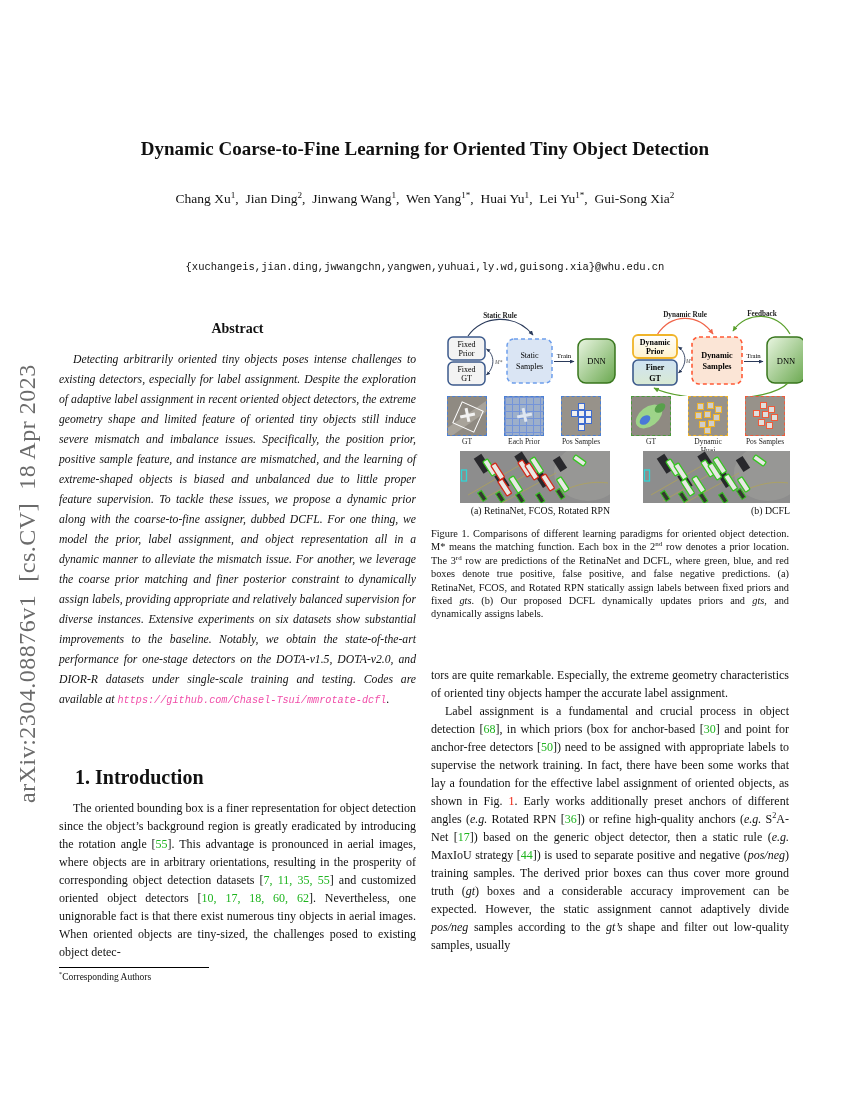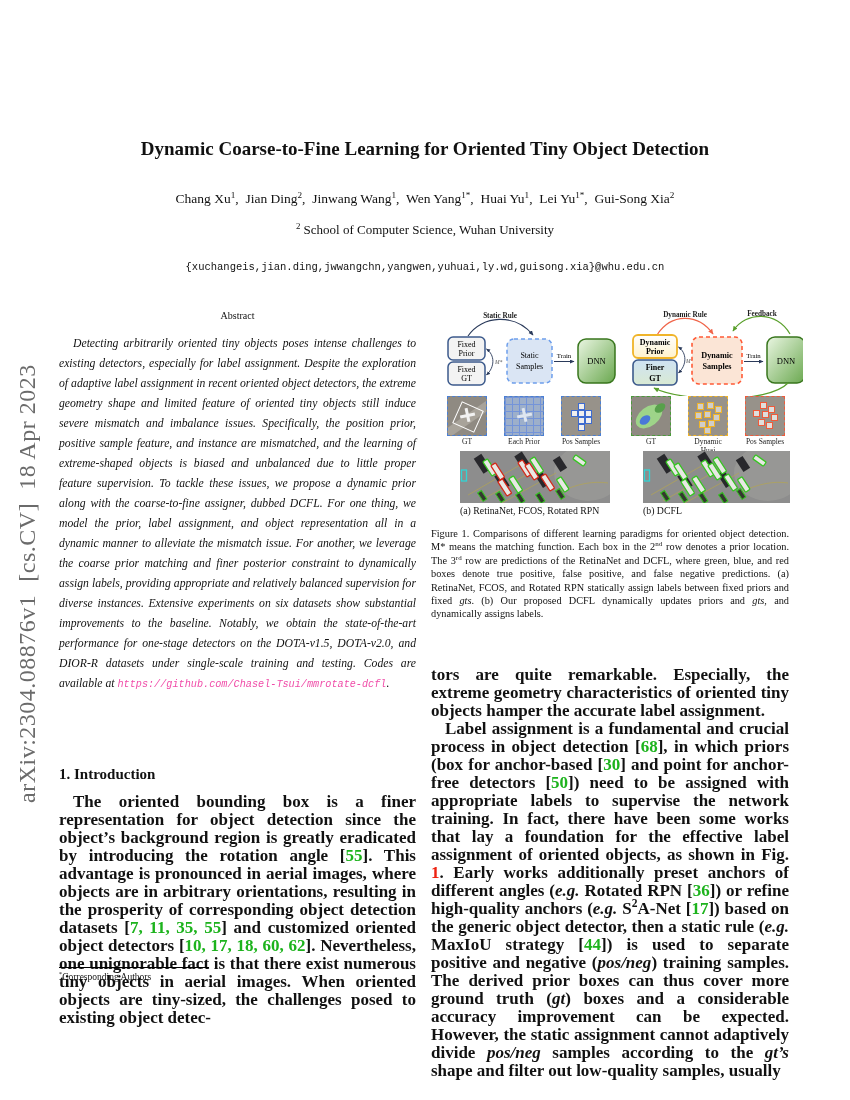--- a/index.html
+++ b/index.html
@@ -15,25 +15,25 @@
   
   .page-title{position:absolute;top:138px;left:0;width:100%;text-align:center;
               font-size:19px;font-weight:bold;margin:0;}
   .authors{position:absolute;top:191px;left:0;width:100%;text-align:center;font-size:13.5px;}
   .affils{position:absolute;top:219px;left:0;width:100%;text-align:center;font-size:13px;line-height:21px;}
   .emails{position:absolute;top:261px;left:0;width:100%;text-align:center;
           font-family:"Liberation Mono",monospace;font-size:10.5px;letter-spacing:0;}
 
   
   .abstract-block{position:absolute;left:59px;top:310px;width:357px;}
-  .abstract-heading{text-align:center;font-size:10px;font-weight:normal;margin:0 0 13px 0;}
+  .abstract-heading{text-align:center;font-size:14px;font-weight:bold;margin:11px 0 13px 0;}
   .abstract-body{font-size:11.7px;font-style:italic;line-height:20px;text-align:justify;text-indent:14px;}
   .intro-block{position:absolute;left:59px;top:766px;width:357px;}
-  .section-heading{font-size:15px;font-weight:bold;margin:0 0 10px 0;}
-  .body-para{font-size:17px;line-height:18px;text-align:justify;margin:0;font-weight:bold;}
+  .section-heading{font-size:20px;font-weight:bold;margin:0 0 10px 16px;}
+  .body-para{font-size:12px;line-height:18px;text-align:justify;margin:0;}
   .indent{text-indent:14px;}
   .footnote{position:absolute;left:59px;top:967px;width:357px;font-size:9.5px;}
   .footnote-rule{width:150px;border:0;border-top:1px solid #000;margin:0 0 4px 0;}
 
   .figure-block{position:absolute;left:445px;top:308px;width:358px;height:216px;}
   .fig-caption{position:absolute;left:431px;top:527px;width:358px;
                font-size:10.3px;line-height:13.4px;text-align:justify;}
   .right-body{position:absolute;left:431px;top:666px;width:358px;}
   .right-body p{margin:0;}
 
@@ -70,33 +70,32 @@
   .cell.cy{border:1.3px solid #f0b429;background:rgba(255,255,255,.55);}
   .cell.cr{border:1.3px solid #f05a3a;background:rgba(255,255,255,.7);}
   .ellipse-big{position:absolute;left:2px;top:10px;width:30px;height:19px;border-radius:50%;
                background:#9ed489;transform:rotate(-38deg);}
   .ellipse-blue{position:absolute;left:7px;top:19px;width:12px;height:8px;border-radius:50%;
                 background:#4a78d8;transform:rotate(-38deg);}
   .ellipse-g2{position:absolute;left:22px;top:7px;width:12px;height:8px;border-radius:50%;
               background:#57a04b;transform:rotate(-38deg);}
   .fig-preds{position:relative;height:54px;margin-top:2px;}
   .fig-subcaps{position:relative;height:15px;}
-  .subcap{position:absolute;text-align:left;font-size:9.8px;color:#111;}
+  .subcap{position:absolute;text-align:right;font-size:9.8px;color:#111;}
 </style>
 </head>
 <body>
 
 <div class="page">
 
   <div class="watermark">arXiv:2304.08876v1&nbsp; [cs.CV]&nbsp; 18 Apr 2023</div>
 
   <h1 class="page-title">Dynamic Coarse-to-Fine Learning for Oriented Tiny Object Detection</h1>
   <div class="authors"><span>Chang Xu</span><span class="seg-sup">1</span><span>,&nbsp; Jian Ding</span><span class="seg-sup">2</span><span>,&nbsp; Jinwang Wang</span><span class="seg-sup">1</span><span>,&nbsp; Wen Yang</span><span class="seg-sup">1*</span><span>,&nbsp; Huai Yu</span><span class="seg-sup">1</span><span>,&nbsp; Lei Yu</span><span class="seg-sup">1*</span><span>,&nbsp; Gui-Song Xia</span><span class="seg-sup">2</span></div>
   <div class="affils">
-    <div><span class="seg-sup">2</span><span> School of Computer Science, Wuhan University</span></div>
   </div>
   <div class="emails">{xuchangeis,jian.ding,jwwangchn,yangwen,yuhuai,ly.wd,guisong.xia}@whu.edu.cn</div>
 
   <div class="abstract-block">
     <div class="abstract-heading">Abstract</div>
     <p class="abstract-body"><span>Detecting arbitrarily oriented tiny objects poses intense challenges to existing detectors, especially for label assignment. Despite the exploration of adaptive label assignment in recent oriented object detectors, the extreme geometry shape and limited feature of oriented tiny objects still induce severe mismatch and imbalance issues. Specifically, the position prior, positive sample feature, and instance are mismatched, and the learning of extreme-shaped objects is biased and unbalanced due to little proper feature supervision. To tackle these issues, we propose a dynamic prior along with the coarse-to-fine assigner, dubbed DCFL. For one thing, we model the prior, label assignment, and object representation all in a dynamic manner to alleviate the mismatch issue. For another, we leverage the coarse prior matching and finer posterior constraint to dynamically assign labels, providing appropriate and relatively balanced supervision for diverse instances. Extensive experiments on six datasets show substantial improvements to the baseline. Notably, we obtain the state-of-the-art performance for one-stage detectors on the DOTA-v1.5, DOTA-v2.0, and DIOR-R datasets under single-scale training and testing. Codes are available at </span><span class="seg-link">https://github.com/Chasel-Tsui/mmrotate-dcfl</span><span>.</span></p>
   </div>
 
   <div class="intro-block">
     <div class="section-heading">1. Introduction</div>

